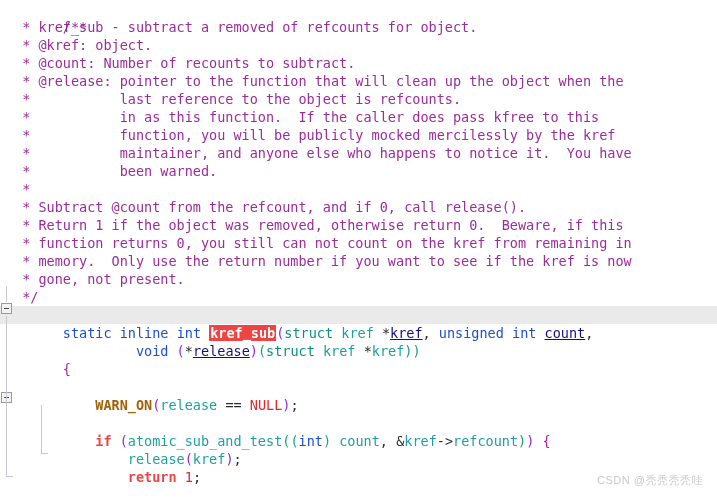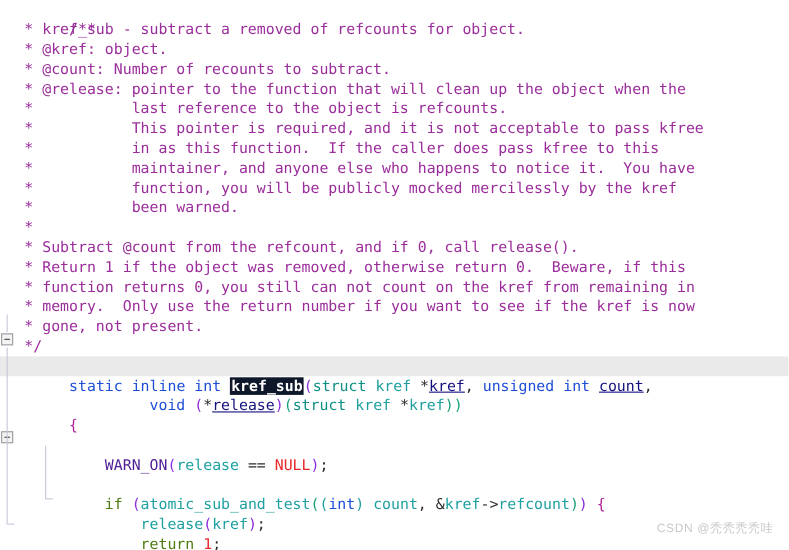--- a/index.html
+++ b/index.html
@@ -41,33 +41,33 @@
   }
   .line.current {
     background: #eaeaea;
   }
 
   
   .cmt      { color: #9b2d9b; }
   .kw       { color: #1d4ed8; }
   .kw2      { color: #0c8f84; margin-top: 41px; }
   .ident    { color: #1fa0a0; }
-  .fn       { color: #4c1d95; font-weight: normal; }
-  .ctrl     { color: #4d7c0f; font-weight: normal; }
+  .fn       { color: #a16207; font-weight: bold; }
+  .ctrl     { color: #ef4444; font-weight: bold; }
   .num      { color: #e8262a; }
   .plain    { color: #2b2b2b; }
   .brace    { color: #b0249b; }
   .paren1   { color: #8a2be2; }
   .paren2   { color: #17a07a; }
   .paren3   { color: #1fa0a0; }
   .param    { color: #13107e; text-decoration: underline; }
   .op       { color: #2b2b2b; }
 
   .sel {
-    background: #0f172a;
+    background: #ef4444;
     color: #ffffff;
     font-weight: bold;
     padding: 0 1px;
   }
 
   
   .fold {
     position: absolute;
     left: 1px;
     width: 11px;
@@ -119,24 +119,23 @@
   <div class="code-area">
 
     <div class="line" style="top:0px;">
       <span class="cmt">/**</span>
     </div>
     <div class="line"><span class="cmt"> * kref_sub - subtract a removed of refcounts for object.</span></div>
     <div class="line"><span class="cmt"> * @kref: object.</span></div>
     <div class="line"><span class="cmt"> * @count: Number of recounts to subtract.</span></div>
     <div class="line"><span class="cmt"> * @release: pointer to the function that will clean up the object when the</span></div>
     <div class="line"><span class="cmt"> *           last reference to the object is refcounts.</span></div>
-    <div class="line"><span class="cmt"> *           This pointer is required, and it is not acceptable to pass kfree</span></div>
     <div class="line"><span class="cmt"> *           in as this function.  If the caller does pass kfree to this</span></div>
+    <div class="line"><span class="cmt"> *           function, you will be publicly mocked mercilessly by the kref</span></div>
     <div class="line"><span class="cmt"> *           maintainer, and anyone else who happens to notice it.  You have</span></div>
-    <div class="line"><span class="cmt"> *           function, you will be publicly mocked mercilessly by the kref</span></div>
     <div class="line"><span class="cmt"> *           been warned.</span></div>
     <div class="line"><span class="cmt"> *</span></div>
     <div class="line"><span class="cmt"> * Subtract @count from the refcount, and if 0, call release().</span></div>
     <div class="line"><span class="cmt"> * Return 1 if the object was removed, otherwise return 0.  Beware, if this</span></div>
     <div class="line"><span class="cmt"> * function returns 0, you still can not count on the kref from remaining in</span></div>
     <div class="line"><span class="cmt"> * memory.  Only use the return number if you want to see if the kref is now</span></div>
     <div class="line"><span class="cmt"> * gone, not present.</span></div>
     <div class="line"><span class="cmt"> */</span></div>
 
     <div class="line current">

